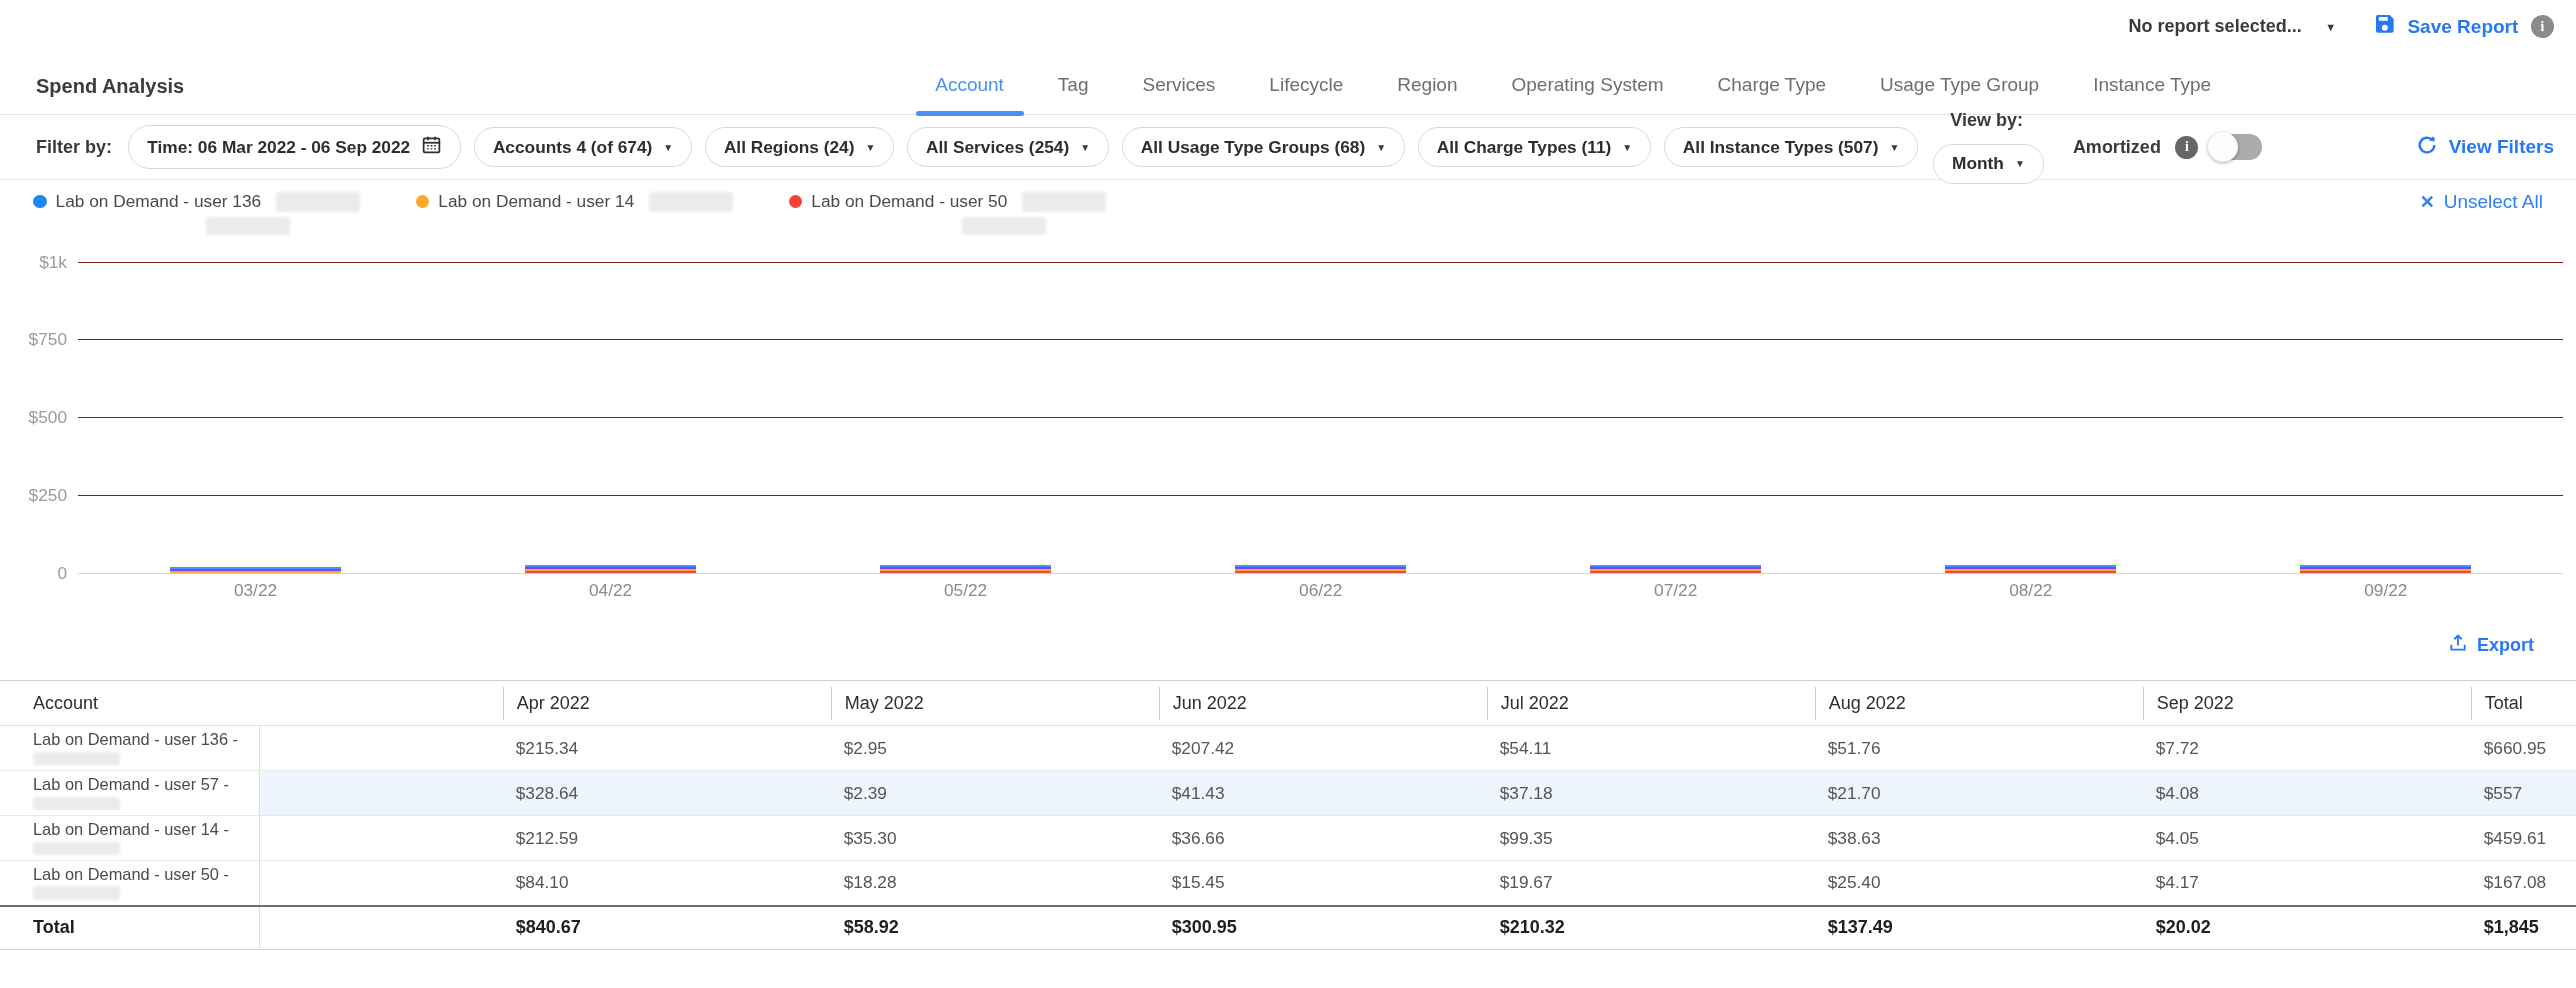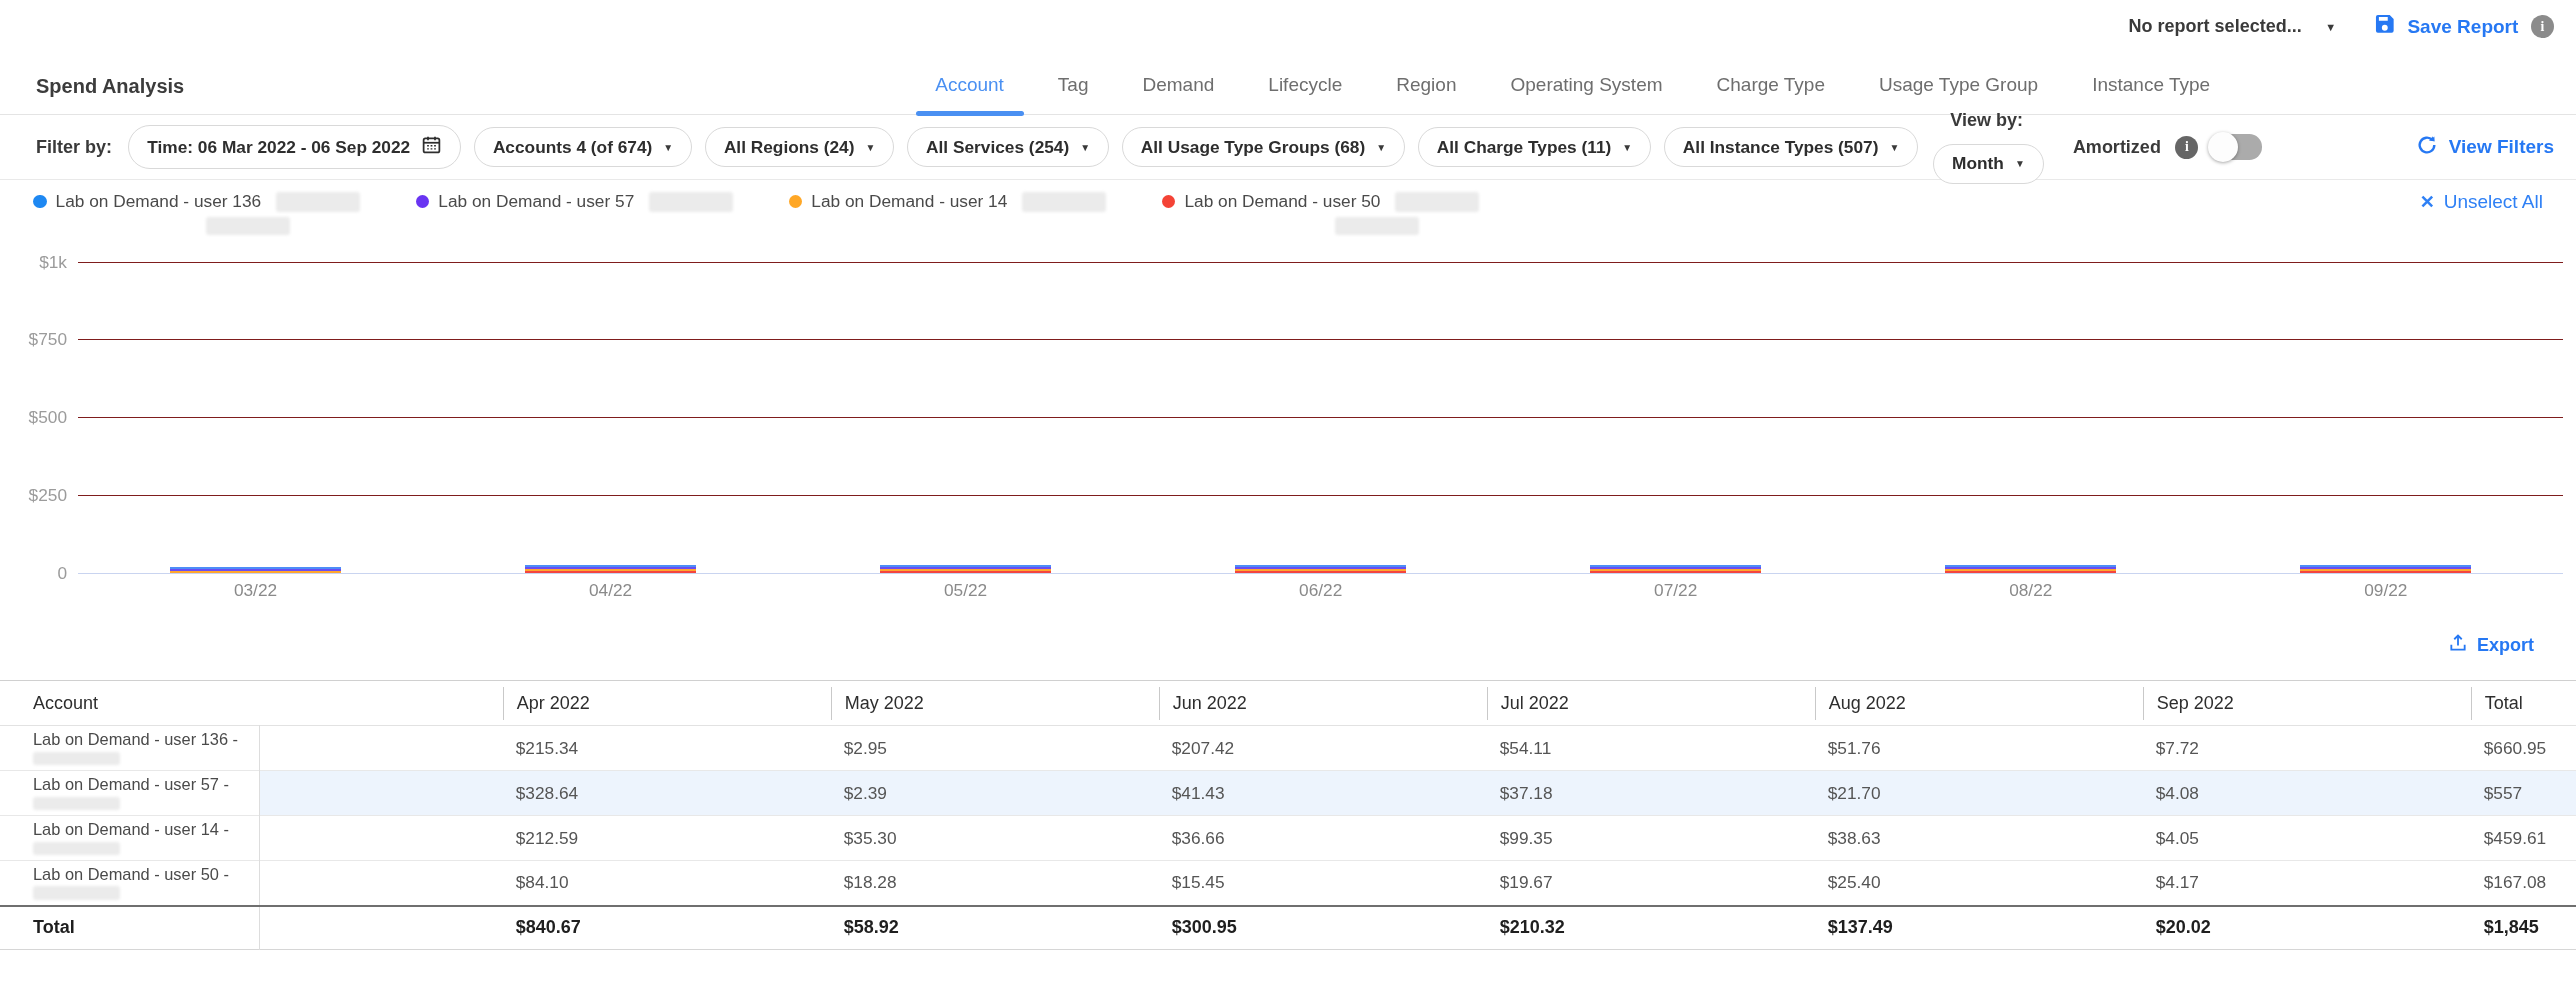--- a/index.html
+++ b/index.html
@@ -103,21 +103,21 @@
     <span>Save Report</span>
   </div>
   <span class="info-circle">i</span>
 </div>
 
 <div class="title-row">
   <div class="page-title">Spend Analysis</div>
   <div class="tabs">
       <div class="tab active">Account</div>
       <div class="tab">Tag</div>
-      <div class="tab">Demand</div>
+      <div class="tab">Services</div>
       <div class="tab">Lifecycle</div>
       <div class="tab">Region</div>
       <div class="tab">Operating System</div>
       <div class="tab">Charge Type</div>
       <div class="tab">Usage Type Group</div>
       <div class="tab">Instance Type</div>
     </div>
 </div>
 
 <div class="filter-row">
@@ -185,27 +185,20 @@
 
 <div class="legend-row">
   <div class="legend">
       <div class="legend-item">
         <div class="legend-line">
           <span class="legend-dot" style="background: rgb(30, 136, 242);"></span>
           <span class="legend-label">Lab on Demand - user 136</span>
           <span class="redact"></span>
         </div>
         <div class="legend-line2">
-          <span class="redact"></span>
-        </div>
-      </div>
-      <div class="legend-item">
-        <div class="legend-line">
-          <span class="legend-dot" style="background: rgb(105, 52, 242);"></span>
-          <span class="legend-label">Lab on Demand - user 57</span>
           <span class="redact"></span>
         </div>
       </div>
       <div class="legend-item">
         <div class="legend-line">
           <span class="legend-dot" style="background: rgb(255, 167, 38);"></span>
           <span class="legend-label">Lab on Demand - user 14</span>
           <span class="redact"></span>
         </div>
       </div>

